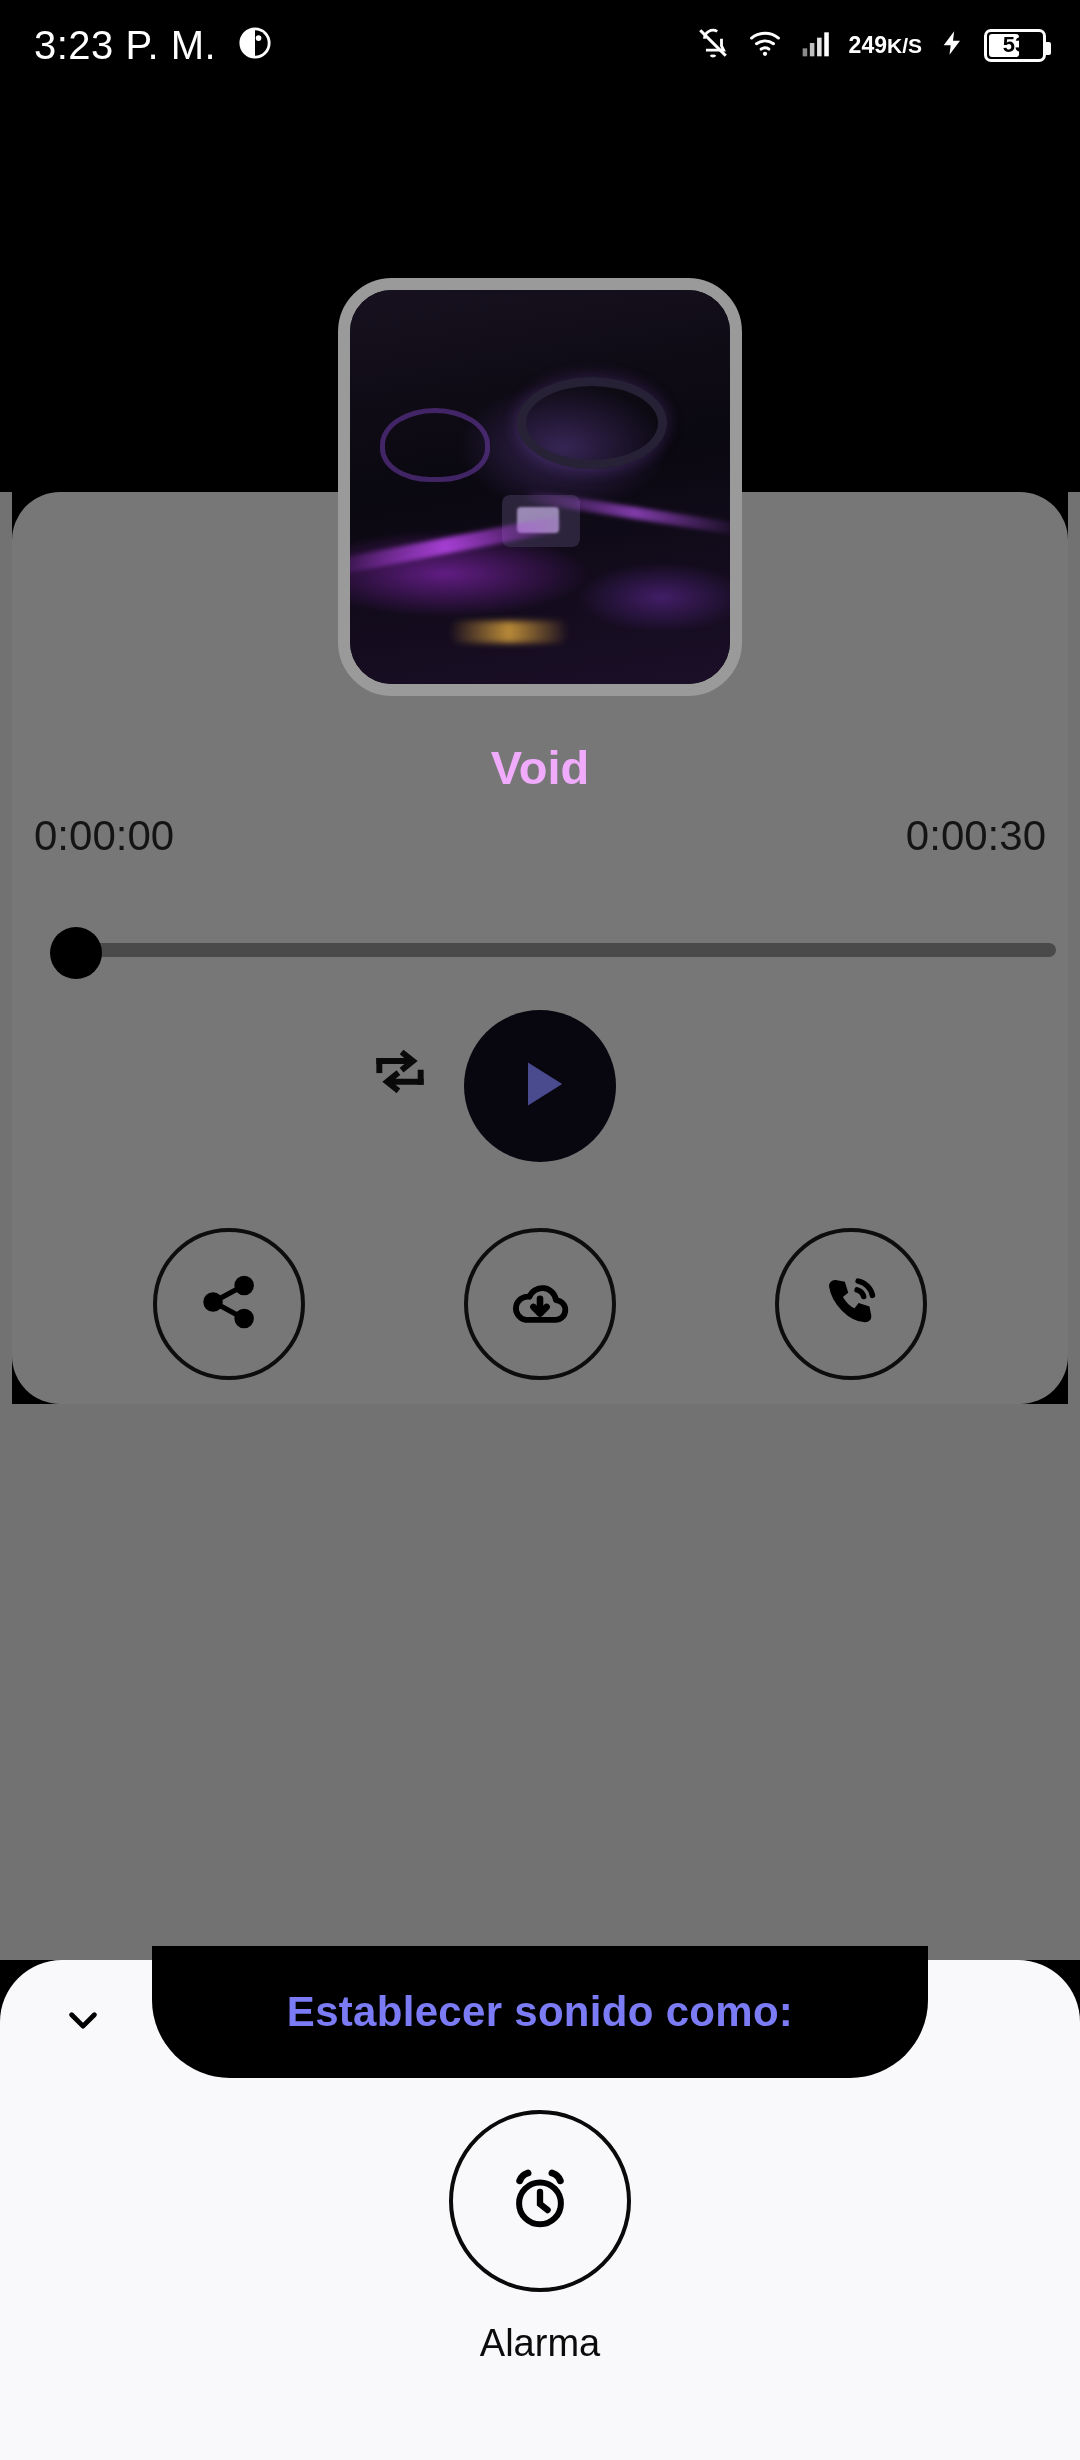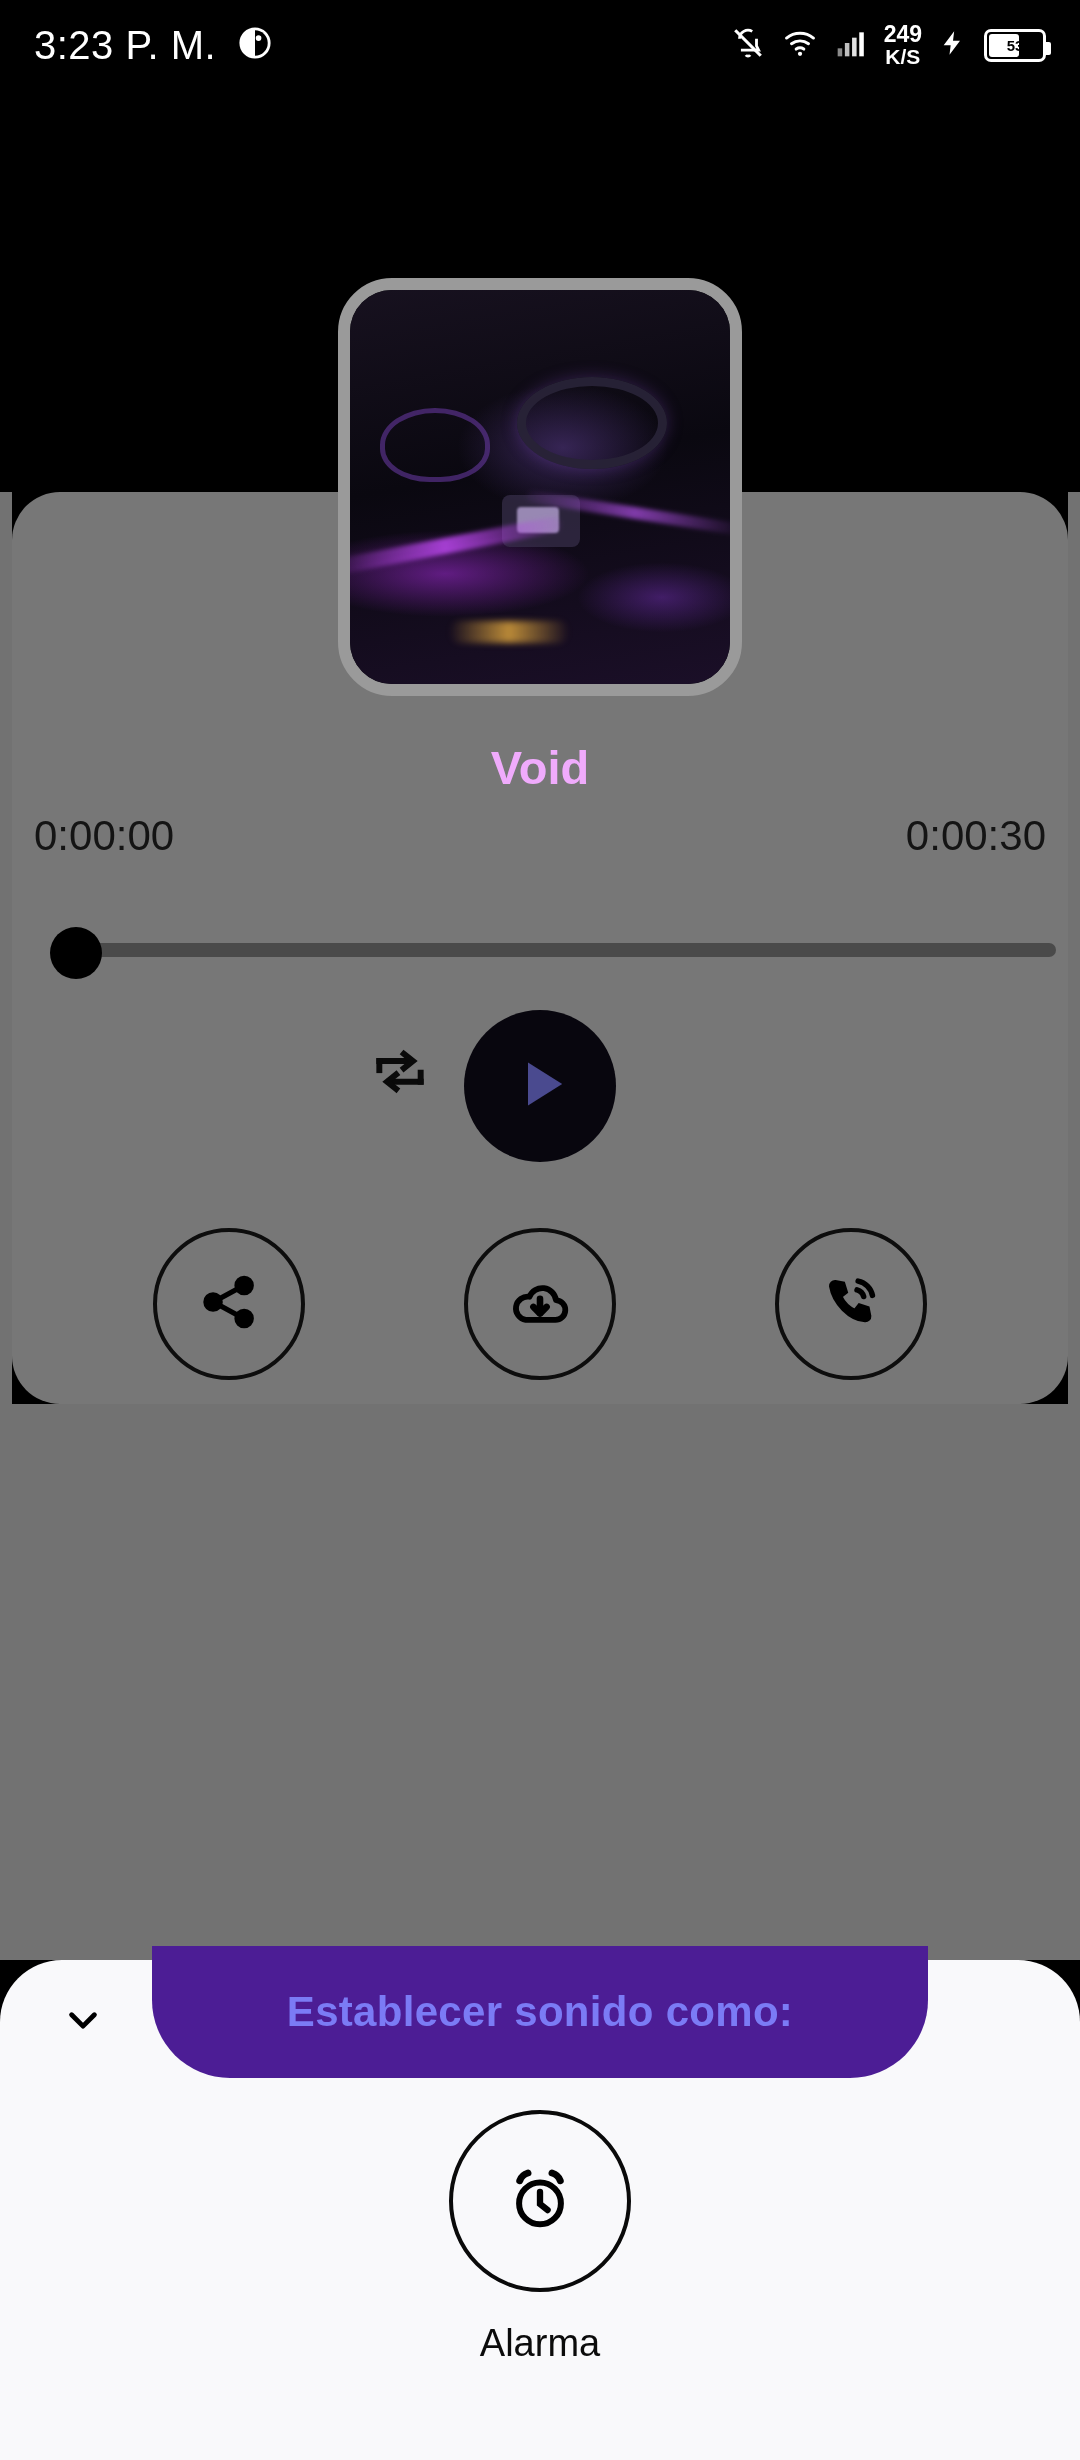--- a/index.html
+++ b/index.html
@@ -13,37 +13,37 @@
 
   
   .statusbar{
     position:absolute; top:0; left:0; width:1080px; height:90px;
     display:flex; align-items:center; justify-content:space-between;
     padding:0 34px; color:#fff;
   }
   .sb-left{ display:flex; align-items:center; gap:22px; }
   .sb-clock{ font-size:40px; letter-spacing:.5px; color:#fff; }
   .sb-right{ display:flex; align-items:center; gap:17px; }
-  .netspeed{ display:flex; flex-direction:column; align-items:center; line-height:1.0; }
+  .netspeed{ display:flex; flex-direction:row; align-items:center; line-height:1.0; }
   .netspeed .n1{ font-size:23px; font-weight:bold; }
   .netspeed .n2{ font-size:21px; font-weight:bold; }
   .battery{
     position:relative; width:62px; height:33px;
     border:3px solid #fff; border-radius:7px;
     display:flex; align-items:center; justify-content:center;
   }
   .battery::after{
     content:""; position:absolute; right:-8px; top:10px;
     width:5px; height:13px; background:#fff; border-radius:0 2px 2px 0;
   }
   .battery .fill{
     position:absolute; left:2px; top:2px; bottom:2px; width:68%;
     background:#fff; border-radius:3px;
   }
-  .battery .txt{ position:relative; font-size:15px; color:#000; font-weight:bold; z-index:2; }
+  .battery .txt{ position:relative; font-size:22px; color:#000; font-weight:bold; z-index:2; }
 
   
   .scrim{
     position:absolute; left:0; top:90px; width:1080px; height:2370px;
     background:transparent;
   }
 
   
   .player-card{
     position:absolute; left:12px; top:492px; width:1056px; height:912px;
@@ -166,21 +166,21 @@
   }
   .sheet-header{
     position:absolute; left:0; top:0; width:1080px; height:130px;
   }
   .chev{
     position:absolute; left:50px; top:34px; width:66px; height:56px;
     display:flex; align-items:center; justify-content:center;
   }
   .sheet-banner{
     position:absolute; left:152px; top:-14px; width:776px; height:132px;
-    background:#4c1d95; border-radius:0 0 78px 78px;
+    background:#000000; border-radius:0 0 78px 78px;
     display:flex; align-items:center; justify-content:center;
   }
   .sheet-banner span{
     font-size:42px; font-weight:bold; color:#7b7bf5; letter-spacing:.3px;
   }
   .sheet-options{
     position:absolute; left:0; top:150px; width:1080px;
     display:flex; justify-content:space-around; padding:0 56px;
   }
   .opt{ display:flex; flex-direction:column; align-items:center; gap:30px; }

